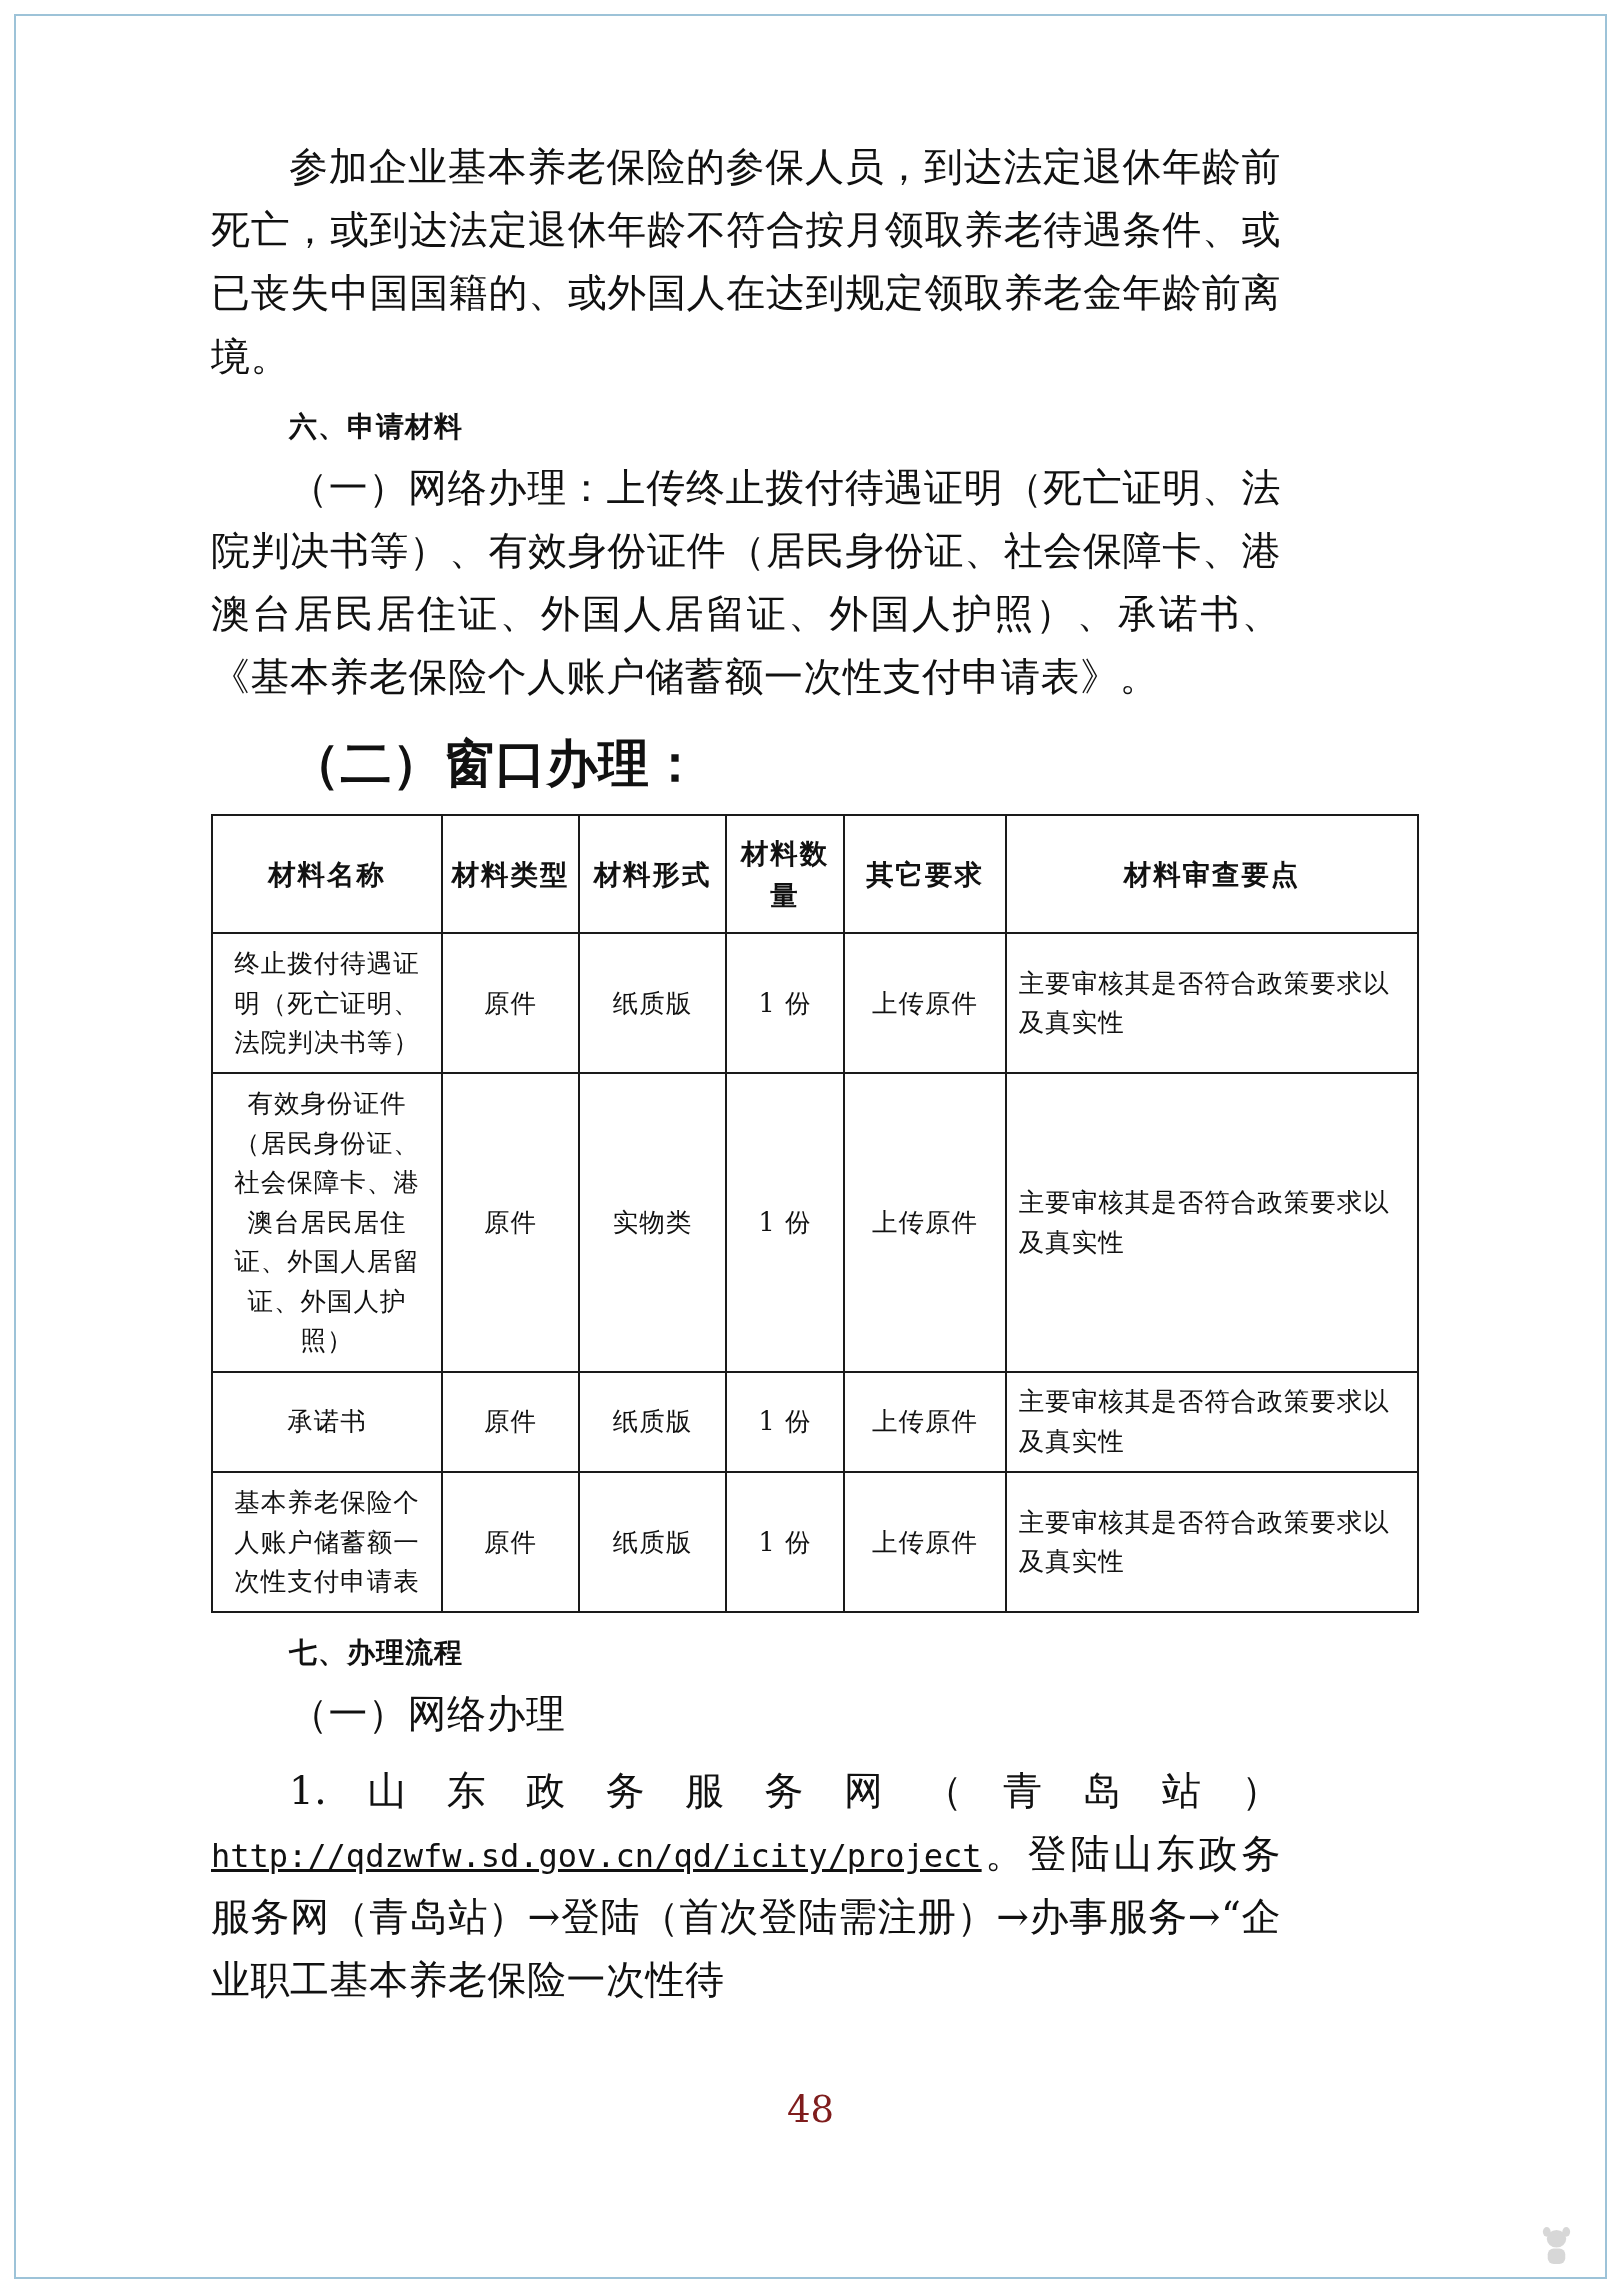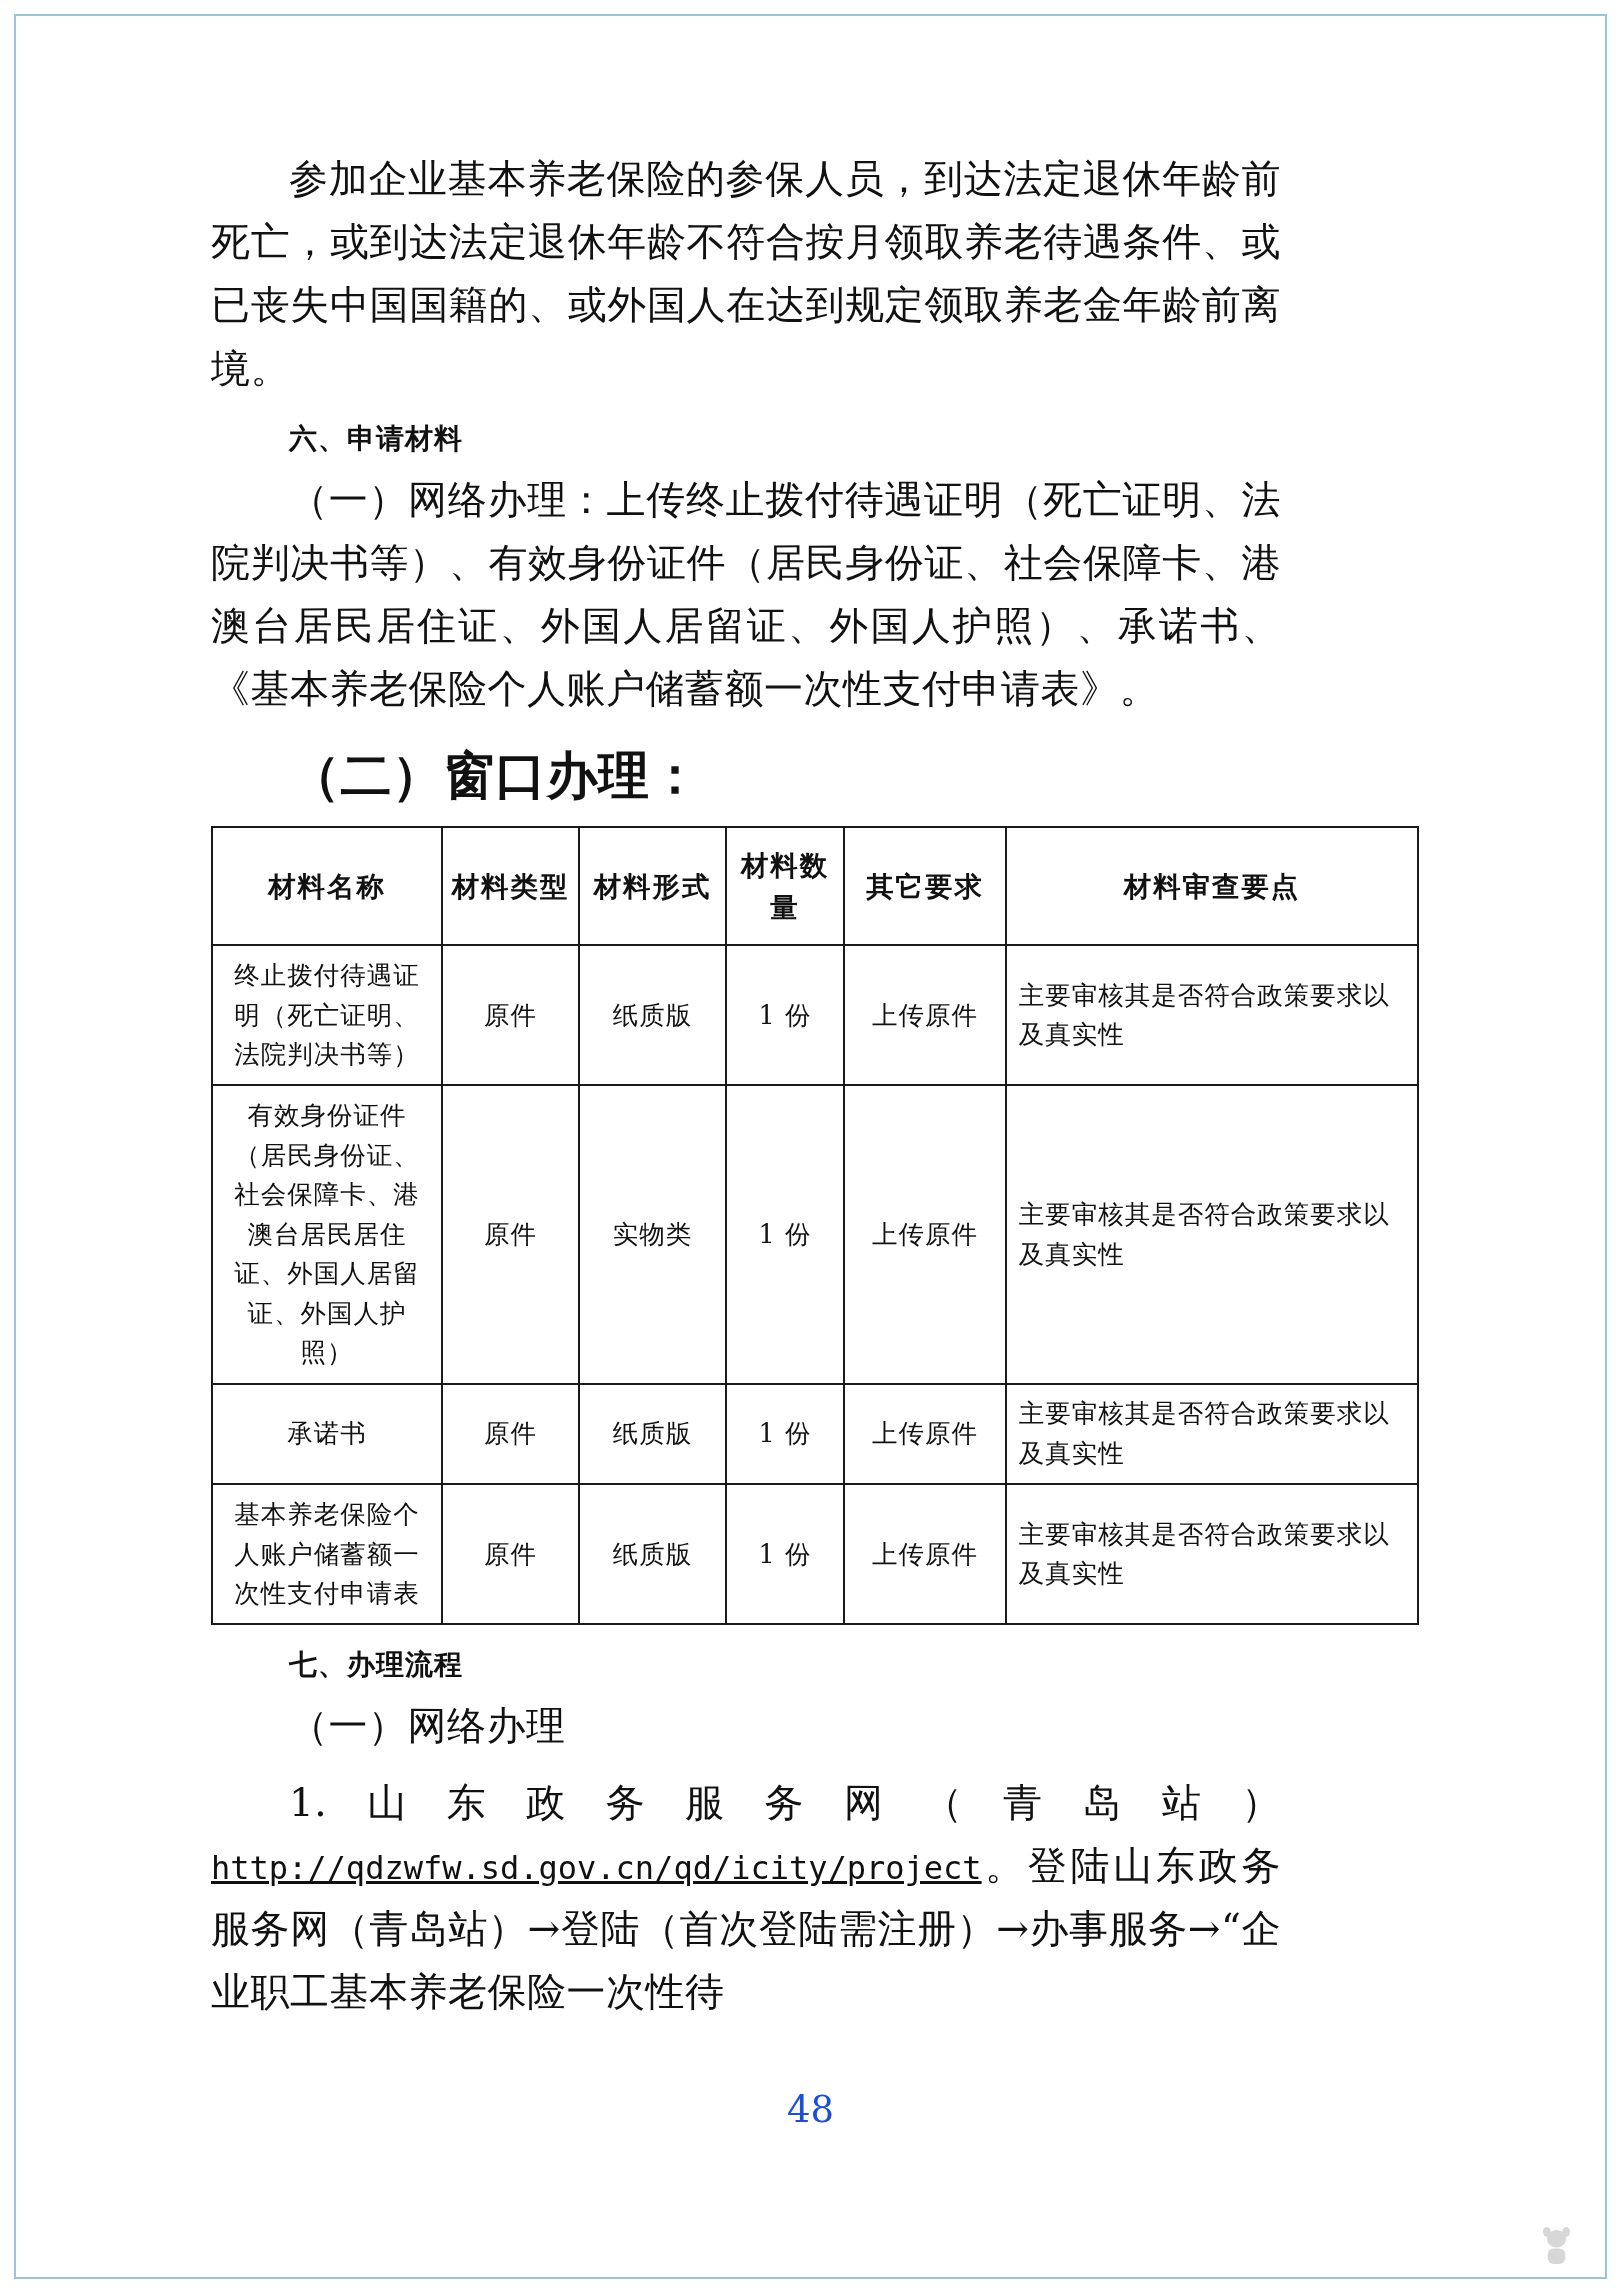--- a/index.html
+++ b/index.html
@@ -18,21 +18,21 @@
     position: absolute;
     top: 13.7px;
     left: 13.7px;
     right: 13.7px;
     bottom: 13.7px;
     border: 2.9px solid #9dc3d8;
     box-sizing: border-box;
   }
   .page-inner {
     position: absolute;
-    top: 147px;
+    top: 135px;
     left: 211px;
     width: 1070px;
   }
   p {
     margin: 0;
     font-size: 39px;
     line-height: 1.62;
     color: #111111;
     letter-spacing: 0.5px;
     text-align: justify;
@@ -110,21 +110,21 @@
     font-size: 32px;
     letter-spacing: 0px;
   }
   .page-number {
     position: absolute;
     top: 2088px;
     left: 0;
     width: 100%;
     text-align: center;
     font-size: 37px;
-    color: #1d4ed8;
+    color: #7f1d1d;
     font-family: "DejaVu Serif", "Liberation Serif", serif;
   }
   .footer-mark {
     position: absolute;
     right: 45px;
     bottom: 25.5px;
     width: 39px;
     height: 45px;
     opacity: 0.55;
   }

